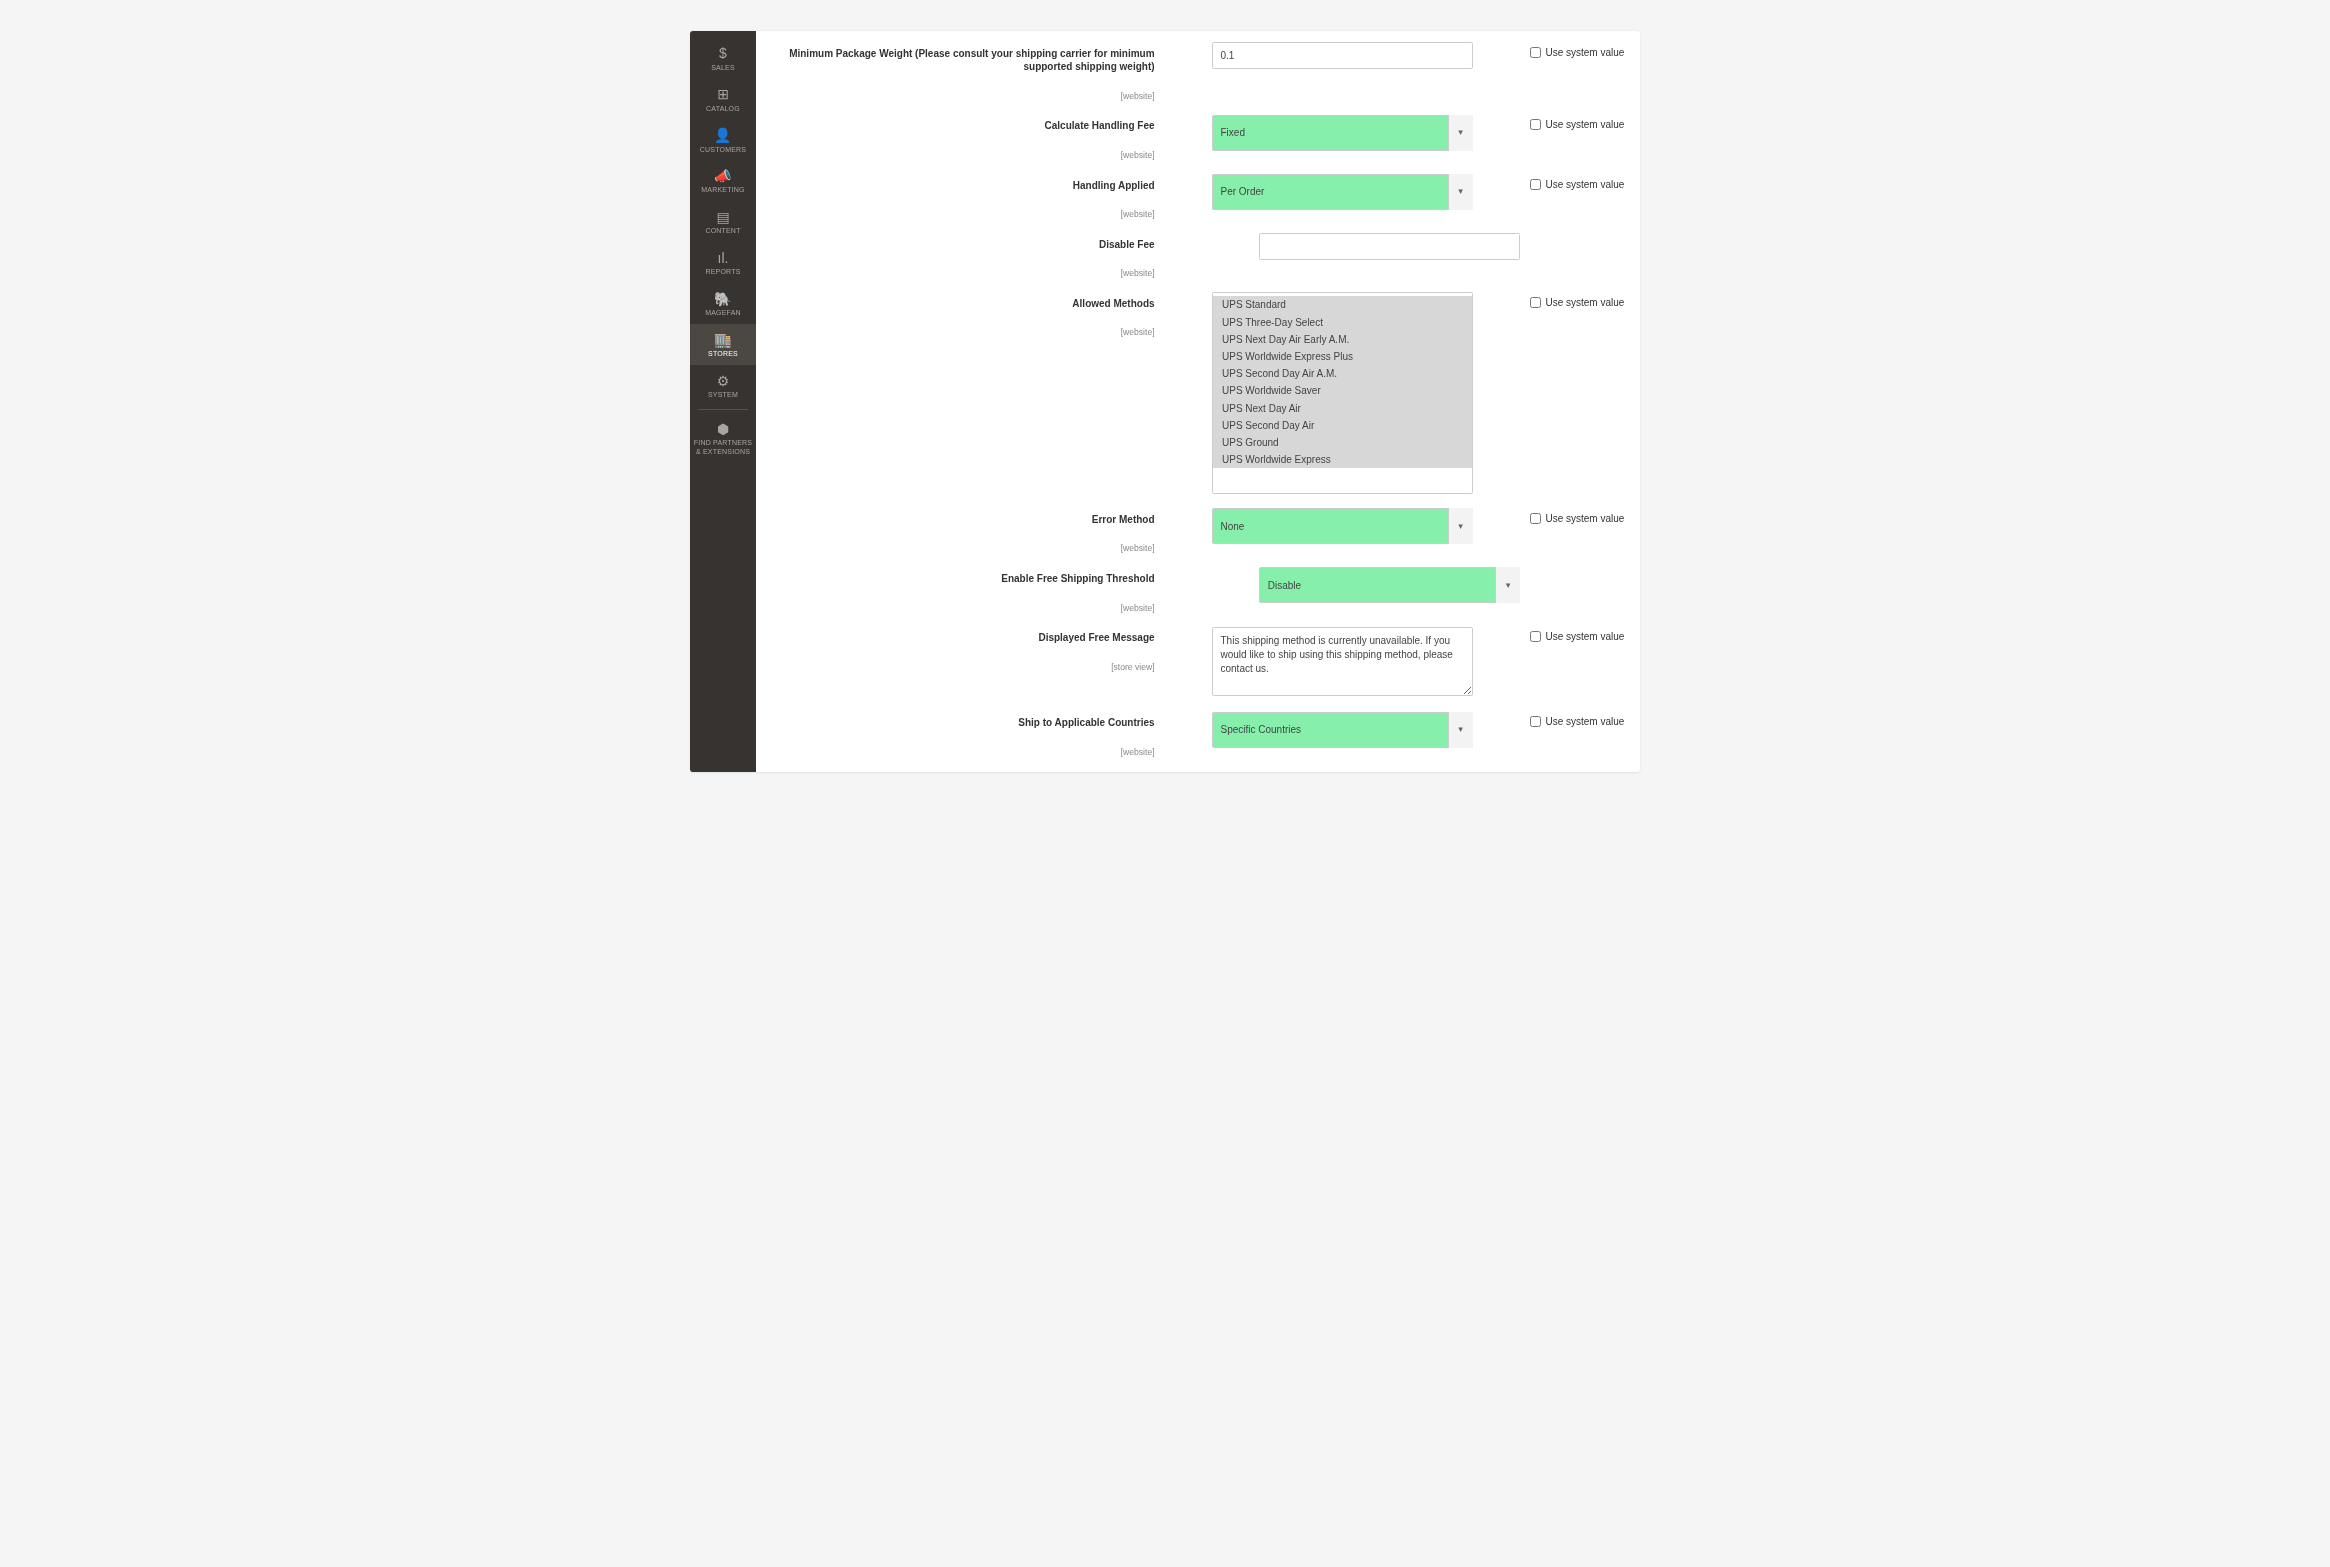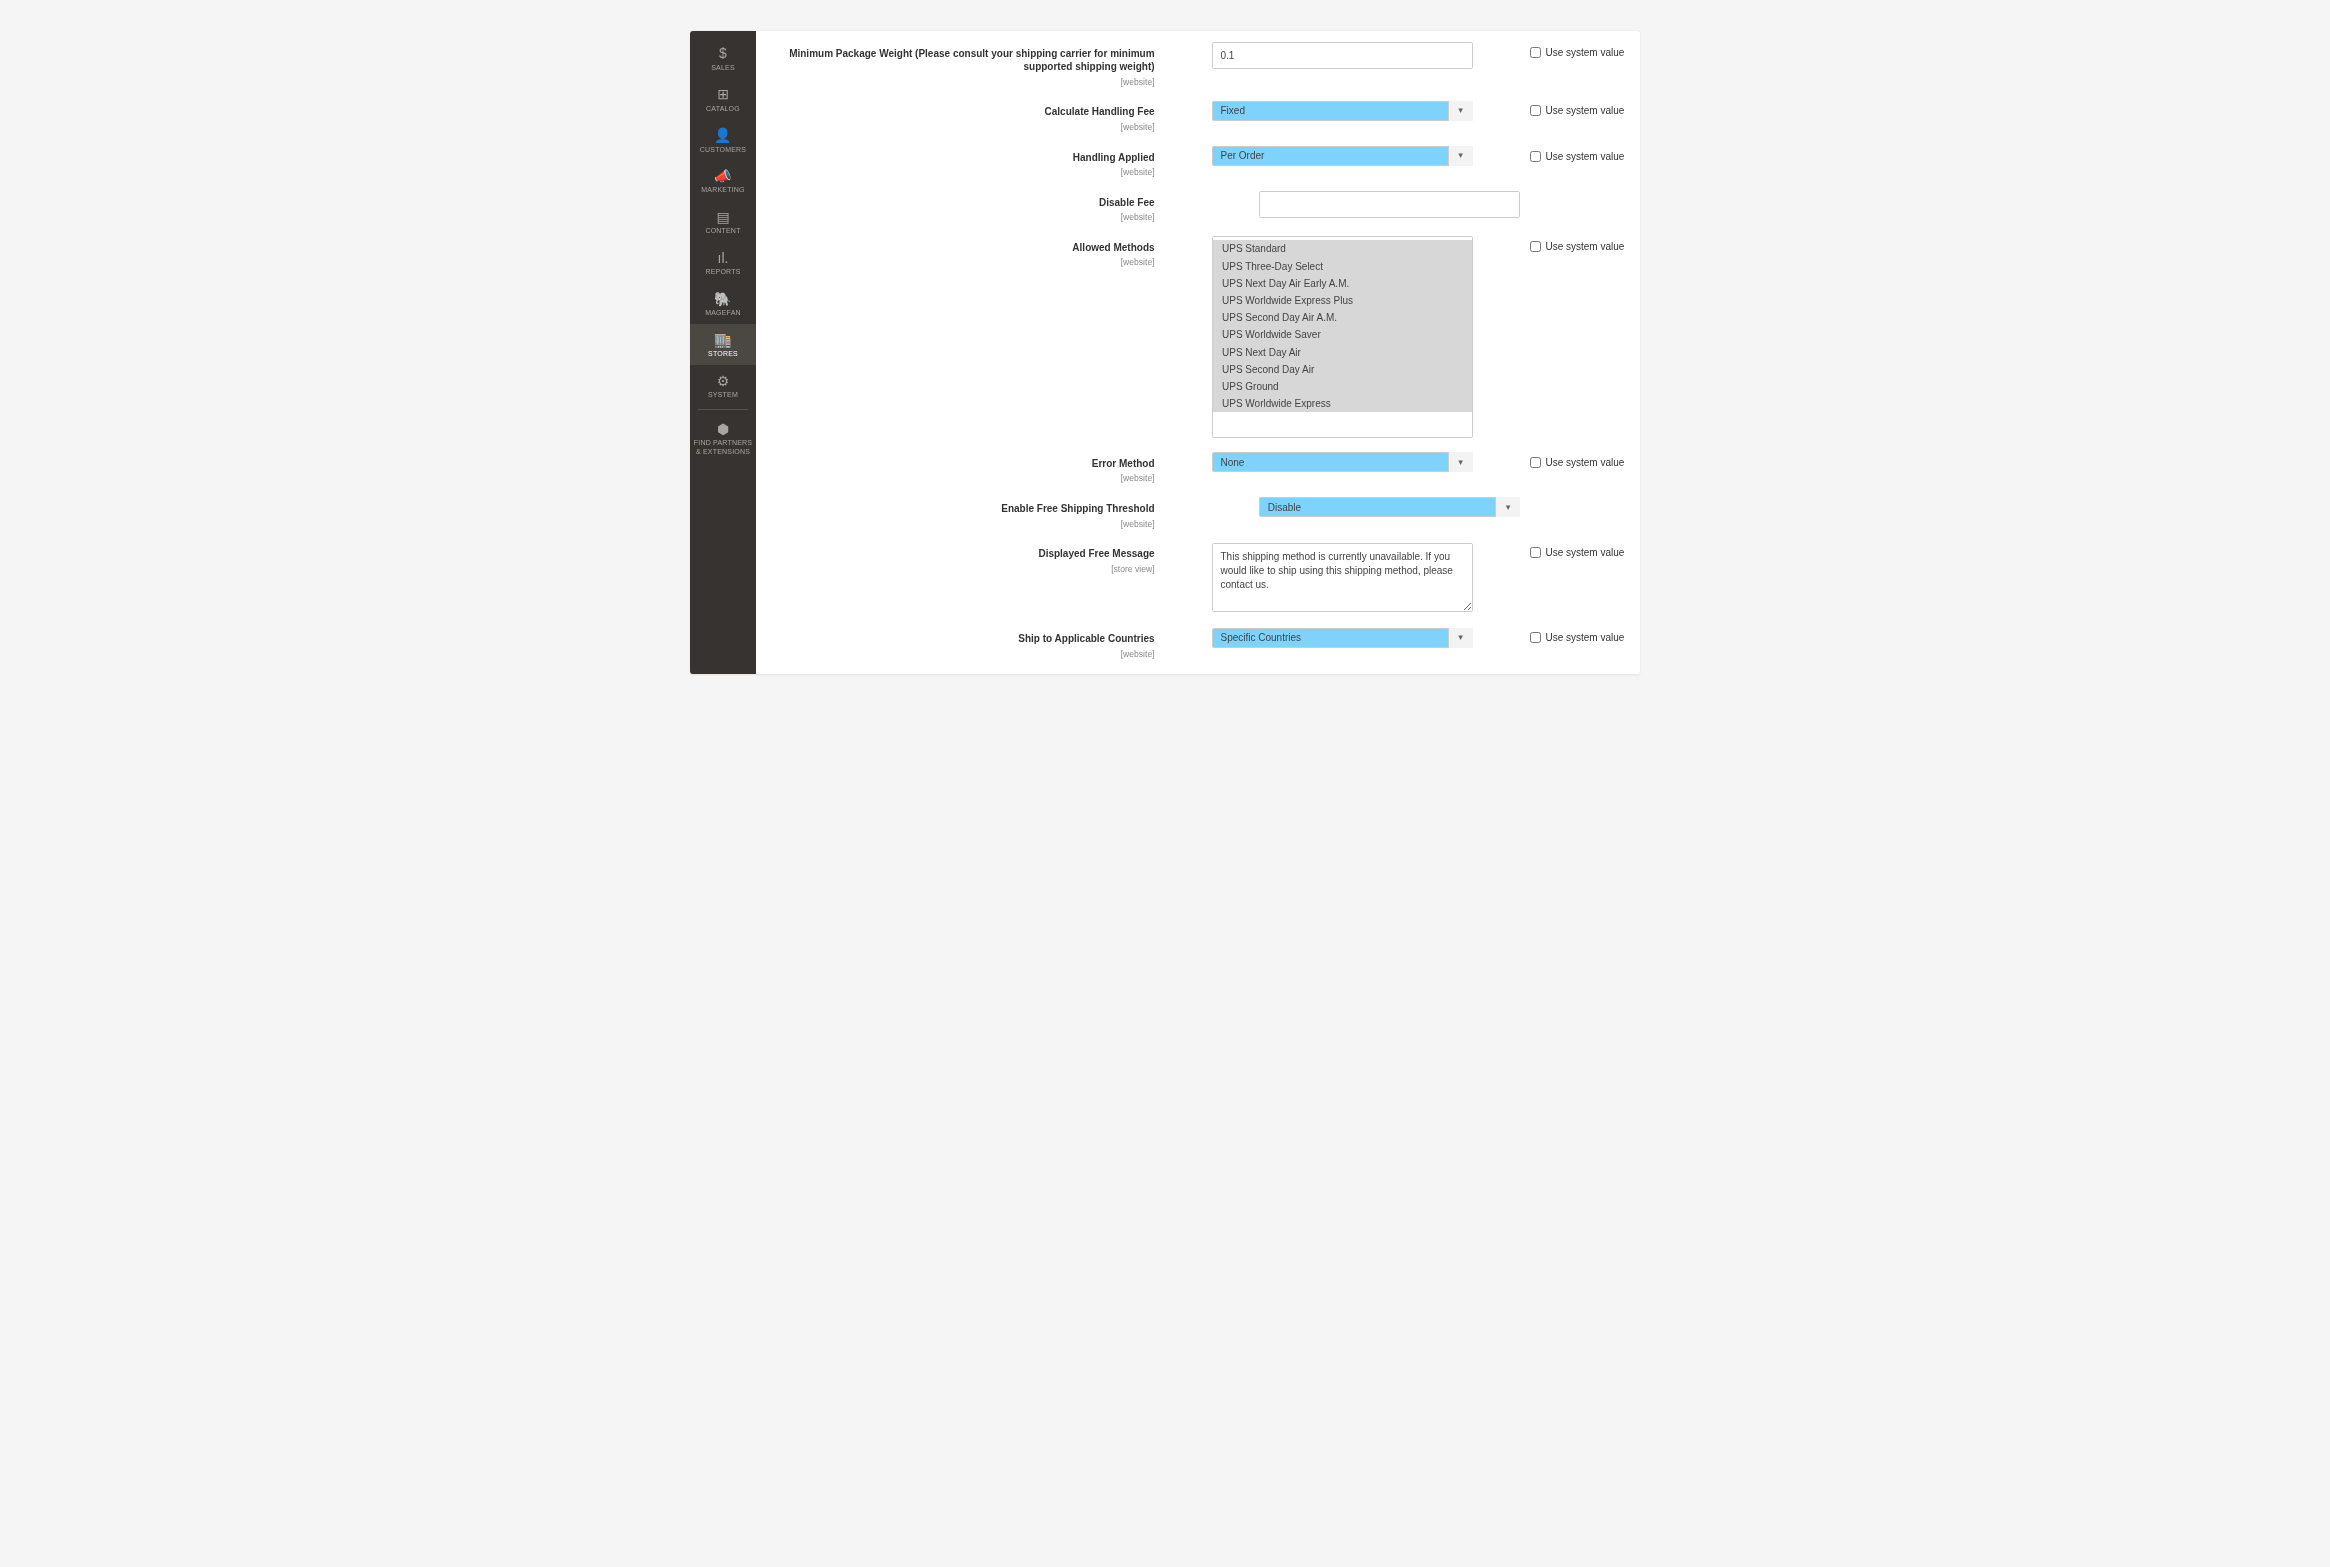--- a/index.html
+++ b/index.html
@@ -82,21 +82,21 @@
     color: #333;
     font-size: 10px;
     line-height: 1.35;
     display: inline-block;
   }
   .form-scope {
     display: block;
     font-size: 8.6px;
     color: #888;
     font-weight: 400;
-    margin-top: 3px;
+    margin-top: 17px;
   }
   .form-control-col {
     width: 261px;
     flex-shrink: 0;
   }
   .form-extra-col {
     padding-left: 14px;
     padding-top: 4.7px;
     display: flex;
     align-items: center;
@@ -111,24 +111,24 @@
   }
   .text-input {
     height: 26.5px;
     padding: 0 7.8px;
   }
   .select-wrap {
     position: relative;
     width: 100%;
   }
   .select-input {
-    height: 20px;
+    height: 36px;
     padding: 0 28px 0 7.8px;
     appearance: none;
-    background: #7dd3fc;
+    background: #86efac;
   }
   .select-arrow {
     position: absolute;
     right: 0;
     top: 0;
     height: 100%;
     width: 25px;
     border-left: 0.8px solid #ccc;
     background: #f3f3f3;
     display: flex;

